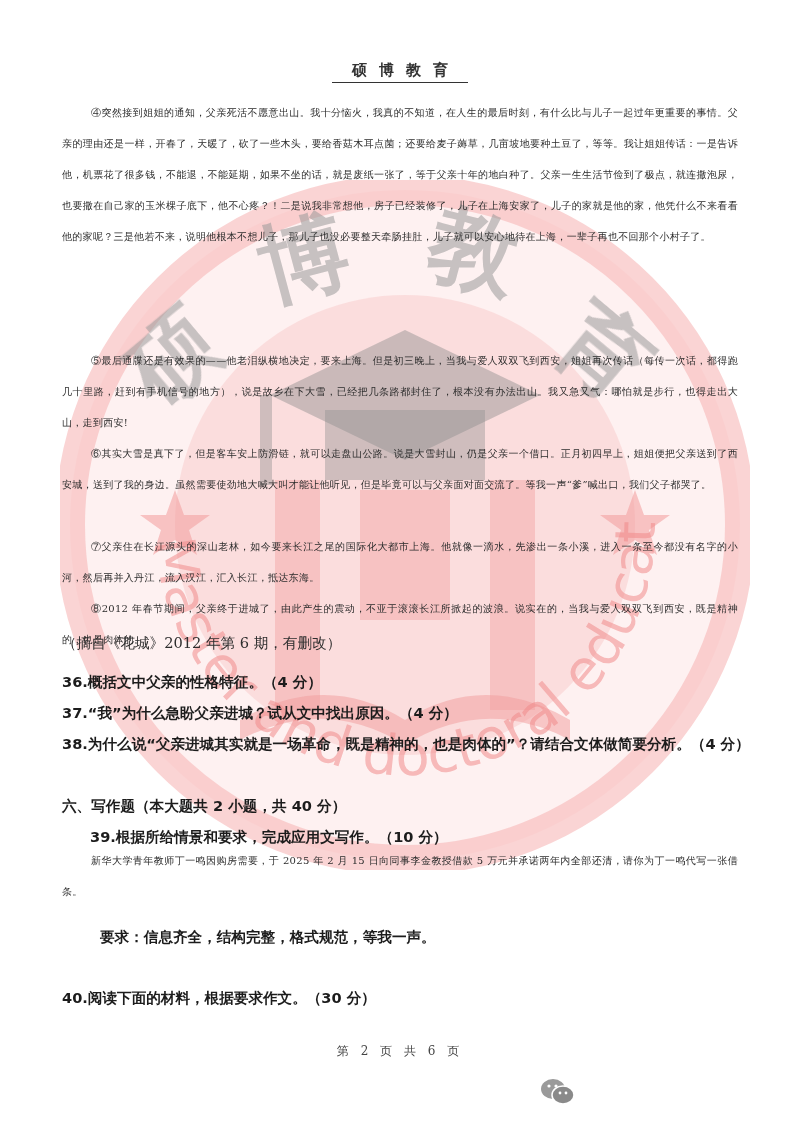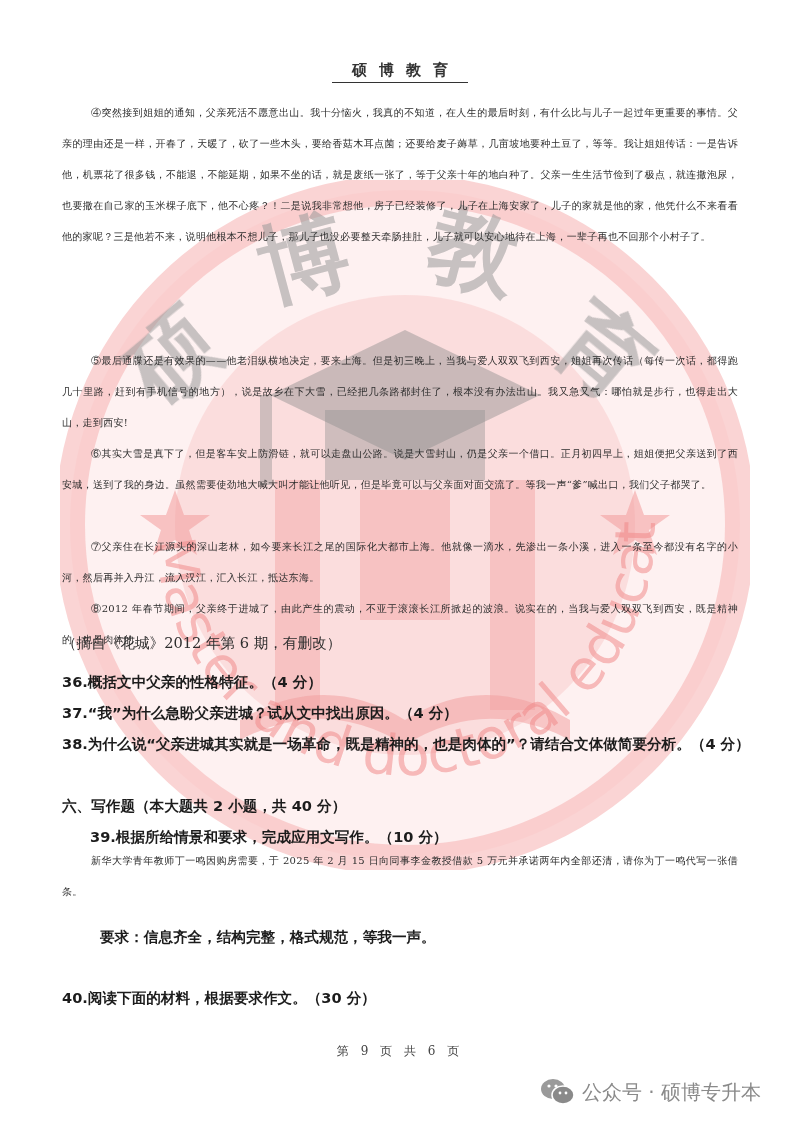--- a/index.html
+++ b/index.html
@@ -103,26 +103,25 @@
   <p class="q" style="top:704px;">37.“我”为什么急盼父亲进城？试从文中找出原因。（4 分）</p>
   <p class="q" style="top:735px;">38.为什么说“父亲进城其实就是一场革命，既是精神的，也是肉体的”？请结合文体做简要分析。（4 分）</p>
 
   <p class="q" style="top:797px;">六、写作题（本大题共 2 小题，共 40 分）</p>
   <p class="q" style="top:828px;margin-left:28px;">39.根据所给情景和要求，完成应用文写作。（10 分）</p>
   <p class="para" style="top:845px;">新华大学青年教师丁一鸣因购房需要，于 2025 年 2 月 15 日向同事李金教授借款 5 万元并承诺两年内全部还清，请你为丁一鸣代写一张借条。</p>
   <div class="req" style="top:928px;">要求：信息齐全，结构完整，格式规范，等我一声。</div>
 
   <p class="q" style="top:989px;">40.阅读下面的材料，根据要求作文。（30 分）</p>
 
-  <div class="footer-page">第 9 页 共 6 页</div>
+  <div class="footer-page">第 2 页 共 6 页</div>
 
   <div class="wechat">
     <svg width="36" height="28" viewBox="0 0 36 28">
       <ellipse cx="13" cy="11" rx="12" ry="10" fill="#9a9a9a"></ellipse>
       <ellipse cx="23" cy="17" rx="11" ry="9" fill="#8a8a8a" stroke="#fff" stroke-width="1.5"></ellipse>
       <circle cx="9" cy="8" r="1.6" fill="#fff"></circle>
       <circle cx="16" cy="8" r="1.6" fill="#fff"></circle>
       <circle cx="20" cy="15" r="1.4" fill="#fff"></circle>
       <circle cx="26" cy="15" r="1.4" fill="#fff"></circle>
     </svg>
-    <span>公众号 · 硕博专升本</span>
   </div>
 </div>
 
 </body></html>

